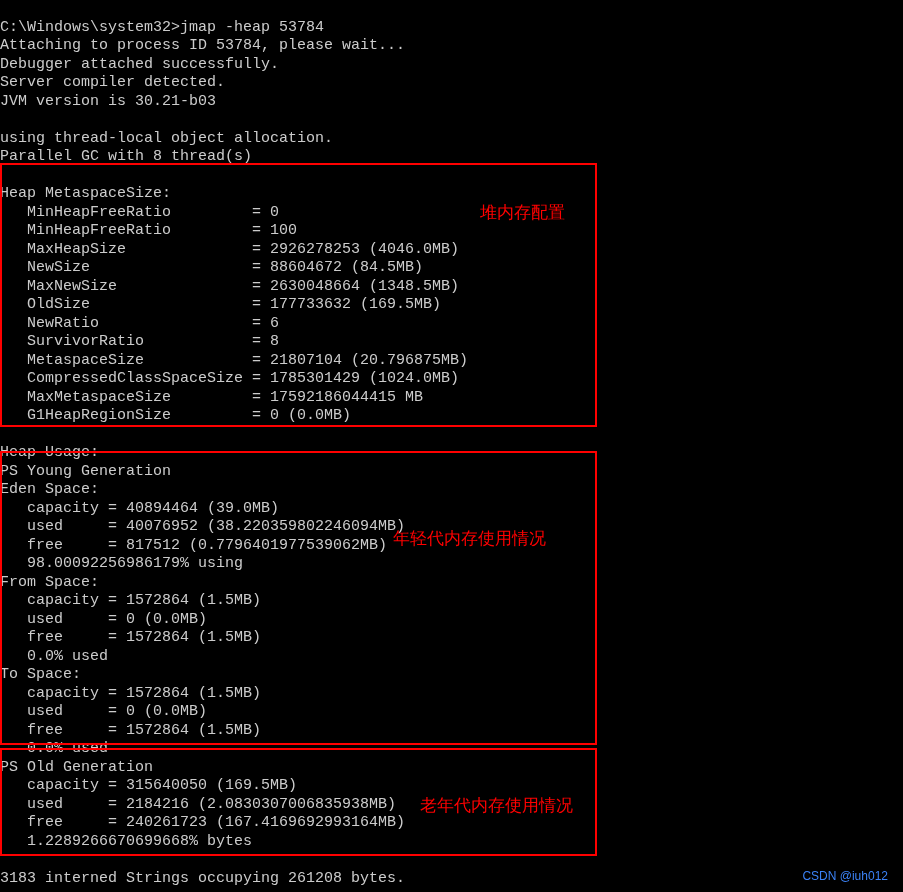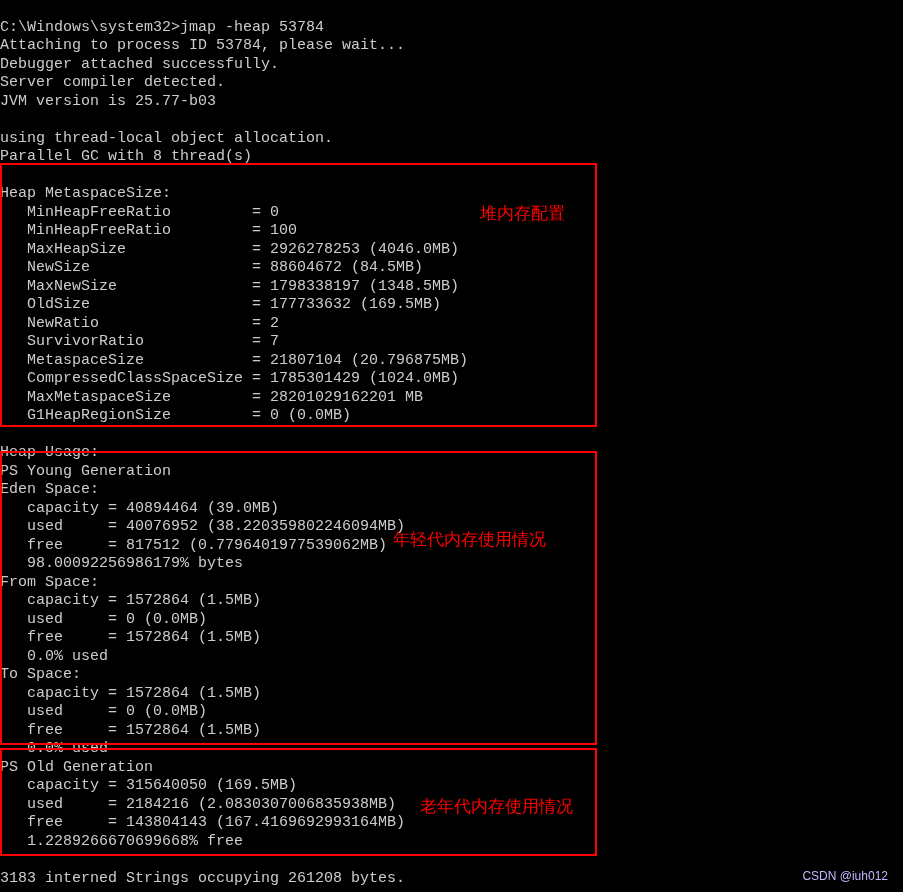--- a/index.html
+++ b/index.html
@@ -44,95 +44,95 @@
     }
     .box3 {
       left: 0;
       top: 748px;
       width: 597px;
       height: 108px;
     }
     .annotation {
       position: absolute;
       color: #ff0000;
-      font-family: Liberation Serif, serif;
+      font-family: Liberation Mono, monospace;
       font-size: 17px;
       white-space: nowrap;
     }
     .anno1 {
       left: 480px;
       top: 205px;
     }
     .anno2 {
       left: 393px;
       top: 531px;
     }
     .anno3 {
       left: 420px;
       top: 798px;
     }
     .watermark {
       position: absolute;
       right: 15px;
       bottom: 7px;
-      color: #c4b5fd;
+      color: #3b82f6;
       font-family: Arial, sans-serif;
       font-size: 12px;
       margin-top: 8px;
     }
   </style>
 </head>
 <body>
 
 <div class="terminal">
 <span class="line"><span>C:\Windows\system32&gt;</span><span>jmap -heap 53784</span></span>
 <span class="line">Attaching to process ID 53784, please wait...</span>
 <span class="line">Debugger attached successfully.</span>
 <span class="line">Server compiler detected.</span>
-<span class="line">JVM version is 25.77-b03</span>
+<span class="line">JVM version is 30.21-b03</span>
 <span class="line"></span>
 <span class="line">using thread-local object allocation.</span>
 <span class="line">Parallel GC with 8 thread(s)</span>
 <span class="line"></span>
 <span class="line">Heap MetaspaceSize:</span>
 <span class="line">   MinHeapFreeRatio         = 0</span>
 <span class="line">   MinHeapFreeRatio         = 100</span>
 <span class="line">   MaxHeapSize              = 2926278253 (4046.0MB)</span>
 <span class="line">   NewSize                  = 88604672 (84.5MB)</span>
-<span class="line">   MaxNewSize               = 1798338197 (1348.5MB)</span>
+<span class="line">   MaxNewSize               = 2630048664 (1348.5MB)</span>
 <span class="line">   OldSize                  = 177733632 (169.5MB)</span>
-<span class="line">   NewRatio                 = 2</span>
-<span class="line">   SurvivorRatio            = 7</span>
+<span class="line">   NewRatio                 = 6</span>
+<span class="line">   SurvivorRatio            = 8</span>
 <span class="line">   MetaspaceSize            = 21807104 (20.796875MB)</span>
 <span class="line">   CompressedClassSpaceSize = 1785301429 (1024.0MB)</span>
-<span class="line">   MaxMetaspaceSize         = 28201029162201 MB</span>
+<span class="line">   MaxMetaspaceSize         = 17592186044415 MB</span>
 <span class="line">   G1HeapRegionSize         = 0 (0.0MB)</span>
 <span class="line"></span>
 <span class="line">Heap Usage:</span>
 <span class="line">PS Young Generation</span>
 <span class="line">Eden Space:</span>
 <span class="line">   capacity = 40894464 (39.0MB)</span>
 <span class="line">   used     = 40076952 (38.220359802246094MB)</span>
 <span class="line">   free     = 817512 (0.7796401977539062MB)</span>
-<span class="line">   98.00092256986179% bytes</span>
+<span class="line">   98.00092256986179% using</span>
 <span class="line">From Space:</span>
 <span class="line">   capacity = 1572864 (1.5MB)</span>
 <span class="line">   used     = 0 (0.0MB)</span>
 <span class="line">   free     = 1572864 (1.5MB)</span>
 <span class="line">   0.0% used</span>
 <span class="line">To Space:</span>
 <span class="line">   capacity = 1572864 (1.5MB)</span>
 <span class="line">   used     = 0 (0.0MB)</span>
 <span class="line">   free     = 1572864 (1.5MB)</span>
 <span class="line">   0.0% used</span>
 <span class="line">PS Old Generation</span>
 <span class="line">   capacity = 315640050 (169.5MB)</span>
 <span class="line">   used     = 2184216 (2.0830307006835938MB)</span>
-<span class="line">   free     = 143804143 (167.4169692993164MB)</span>
-<span class="line">   1.2289266670699668% free</span>
+<span class="line">   free     = 240261723 (167.4169692993164MB)</span>
+<span class="line">   1.2289266670699668% bytes</span>
 <span class="line"></span>
 <span class="line">3183 interned Strings occupying 261208 bytes.</span>
 </div>
 
 <div class="box-red box1"></div>
 <div class="box-red box2"></div>
 <div class="box-red box3"></div>
 
 <div class="annotation anno1">堆内存配置</div>
 <div class="annotation anno2">年轻代内存使用情况</div>

